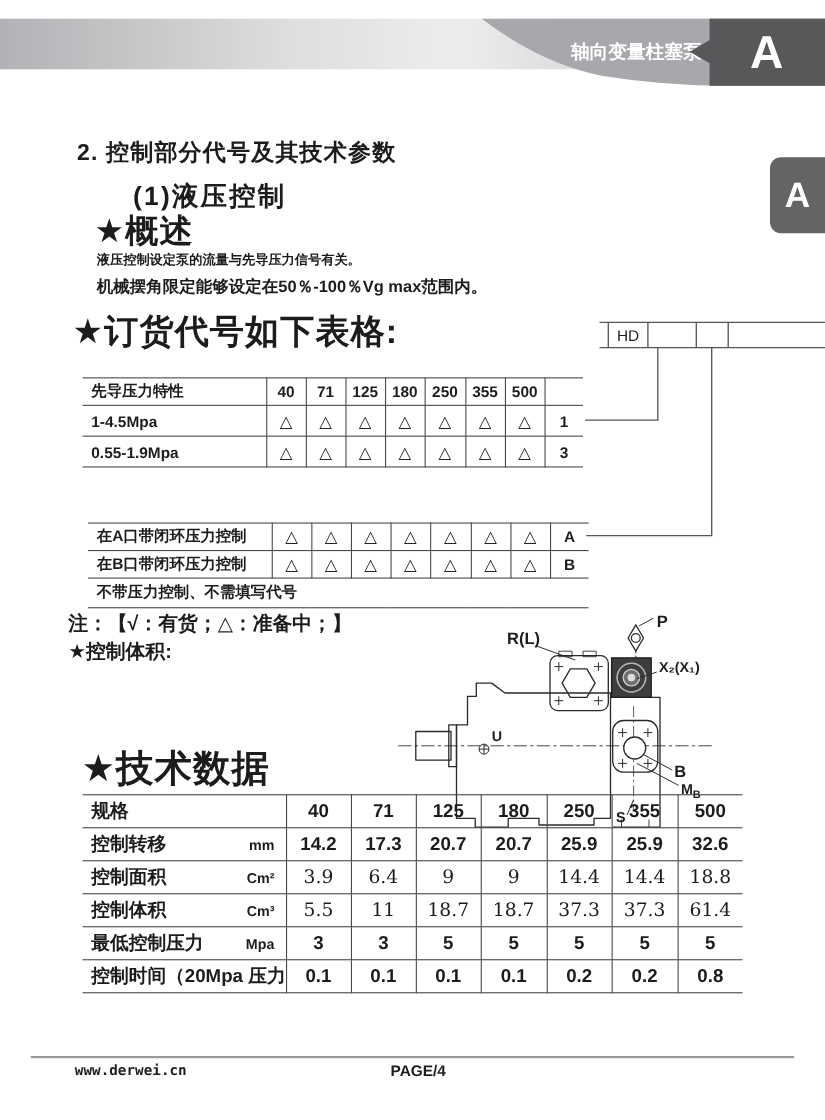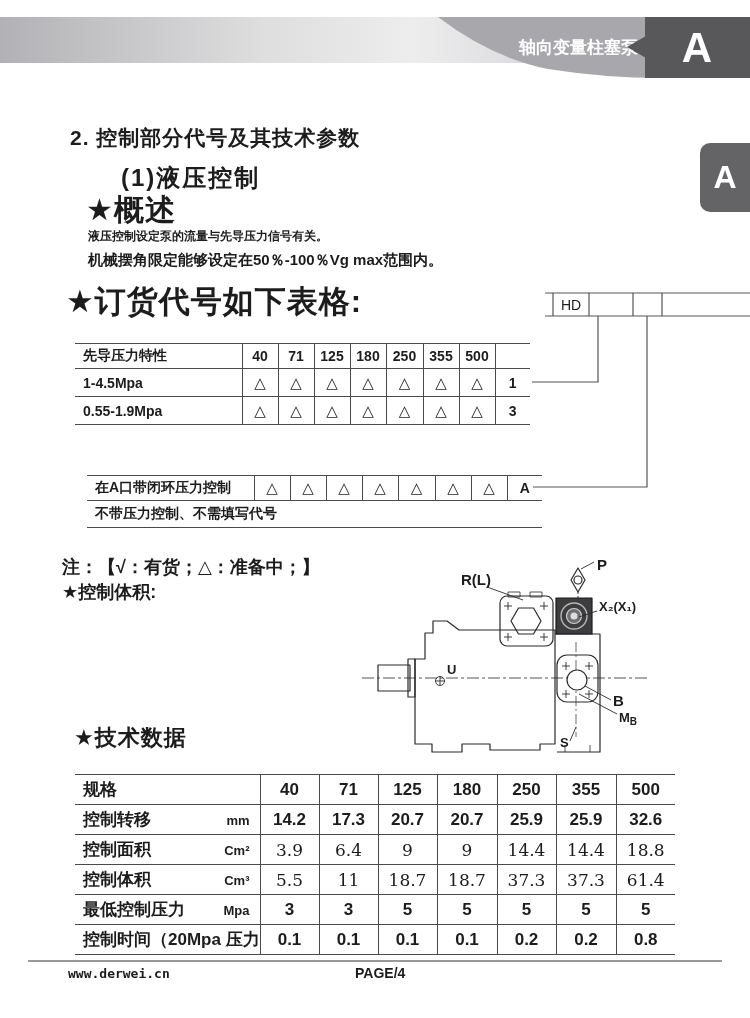--- a/index.html
+++ b/index.html
@@ -12,43 +12,43 @@
 
   
   .h-main{left:70px;top:124px;font-size:21px;font-weight:600;letter-spacing:1px;}
   .h-sub{left:84px;top:162px;font-size:24px;font-weight:600;letter-spacing:2px;margin-left:37px;}
   .h-overview{left:86px;top:190px;font-size:30px;font-weight:700;letter-spacing:1px;}
   .p1{left:88px;top:228px;font-size:12px;font-weight:600;}
   .p2{left:88px;top:251px;font-size:15px;font-weight:600;}
   .h-order{left:66px;top:281px;font-size:31px;font-weight:700;letter-spacing:1px;}
   .note-line{left:62px;top:555px;font-size:18px;font-weight:600;}
   .h-outline{left:62px;top:580px;font-size:18px;font-weight:600;}
-  .h-tech{left:74px;top:723px;font-size:22px;font-weight:700;letter-spacing:1px;}
+  .h-tech{left:74px;top:676px;font-size:34px;font-weight:700;letter-spacing:1px;}
 
   
   table.doc-table{border-collapse:collapse;table-layout:fixed;}
   .doc-table td,.doc-table th{
     border:1px solid #4a4a4a;padding:0;margin:0;
     text-align:center;vertical-align:middle;font-weight:700;
     overflow:hidden;white-space:nowrap;
   }
   .doc-table tr > *:first-child{border-left:0;}
   .doc-table tr > *:last-child{border-right:0;}
   .doc-table .lbl{text-align:left;padding-left:8px;}
   #pilot-table{left:75px;top:343px;width:455px;font-size:14px;}
   #pilot-table tr{height:28px;}
   #pilot-table tr:first-child{height:25px;}
   #pilot-table .sym{font-size:15px;font-weight:400;color:#222;}
-  #control-table{left:87px;top:475px;width:455px;font-size:14px;}
+  #control-table{left:80px;top:475px;width:455px;font-size:14px;}
   #control-table tr{height:25px;}
   #control-table .sym{font-size:15px;font-weight:400;color:#222;}
   #control-table td.footnote{
     text-align:left;padding-left:8px;border-left:0;border-right:0;height:26px;
   }
-  #tech-table{left:75px;top:774px;width:600px;font-size:17px;}
+  #tech-table{left:75px;top:722px;width:600px;font-size:17px;}
   #tech-table tr{height:30px;}
   #tech-table .lblflex{display:flex;justify-content:space-between;align-items:baseline;
     padding:0 10px 0 8px;font-weight:700;}
   #tech-table .unit{font-size:13px;font-weight:700;}
   
   #tech-table tr:nth-child(3) .val,
   #tech-table tr:nth-child(4) .val{
     font-family:"DejaVu Serif","Liberation Serif",serif;font-weight:400;
   }
 
@@ -171,20 +171,31 @@
         <td class="sym">△</td>
         <td class="sym">△</td>
         <td class="sym">△</td>
         <td class="sym">△</td>
         <td class="sym">△</td>
         <td class="sym">△</td>
         <td class="sym">△</td>
         <td>A</td>
       </tr>
       <tr>
+        <td class="lbl">在B口带闭环压力控制</td>
+        <td class="sym">△</td>
+        <td class="sym">△</td>
+        <td class="sym">△</td>
+        <td class="sym">△</td>
+        <td class="sym">△</td>
+        <td class="sym">△</td>
+        <td class="sym">△</td>
+        <td>B</td>
+      </tr>
+      <tr>
         <td class="footnote" colspan="9">不带压力控制、不需填写代号</td>
       </tr>
     </tbody>
 </table>
 
 <div class="abs note-line">注：【√：有货；△：准备中；】</div>
 <div class="abs h-outline">★控制体积:</div>
 
 <svg class="abs" style="left:350px;top:555px;" width="370" height="210" viewBox="350 555 370 210">
   <g stroke="#2a2a2a" stroke-width="1.2" fill="none" stroke-linejoin="round">

